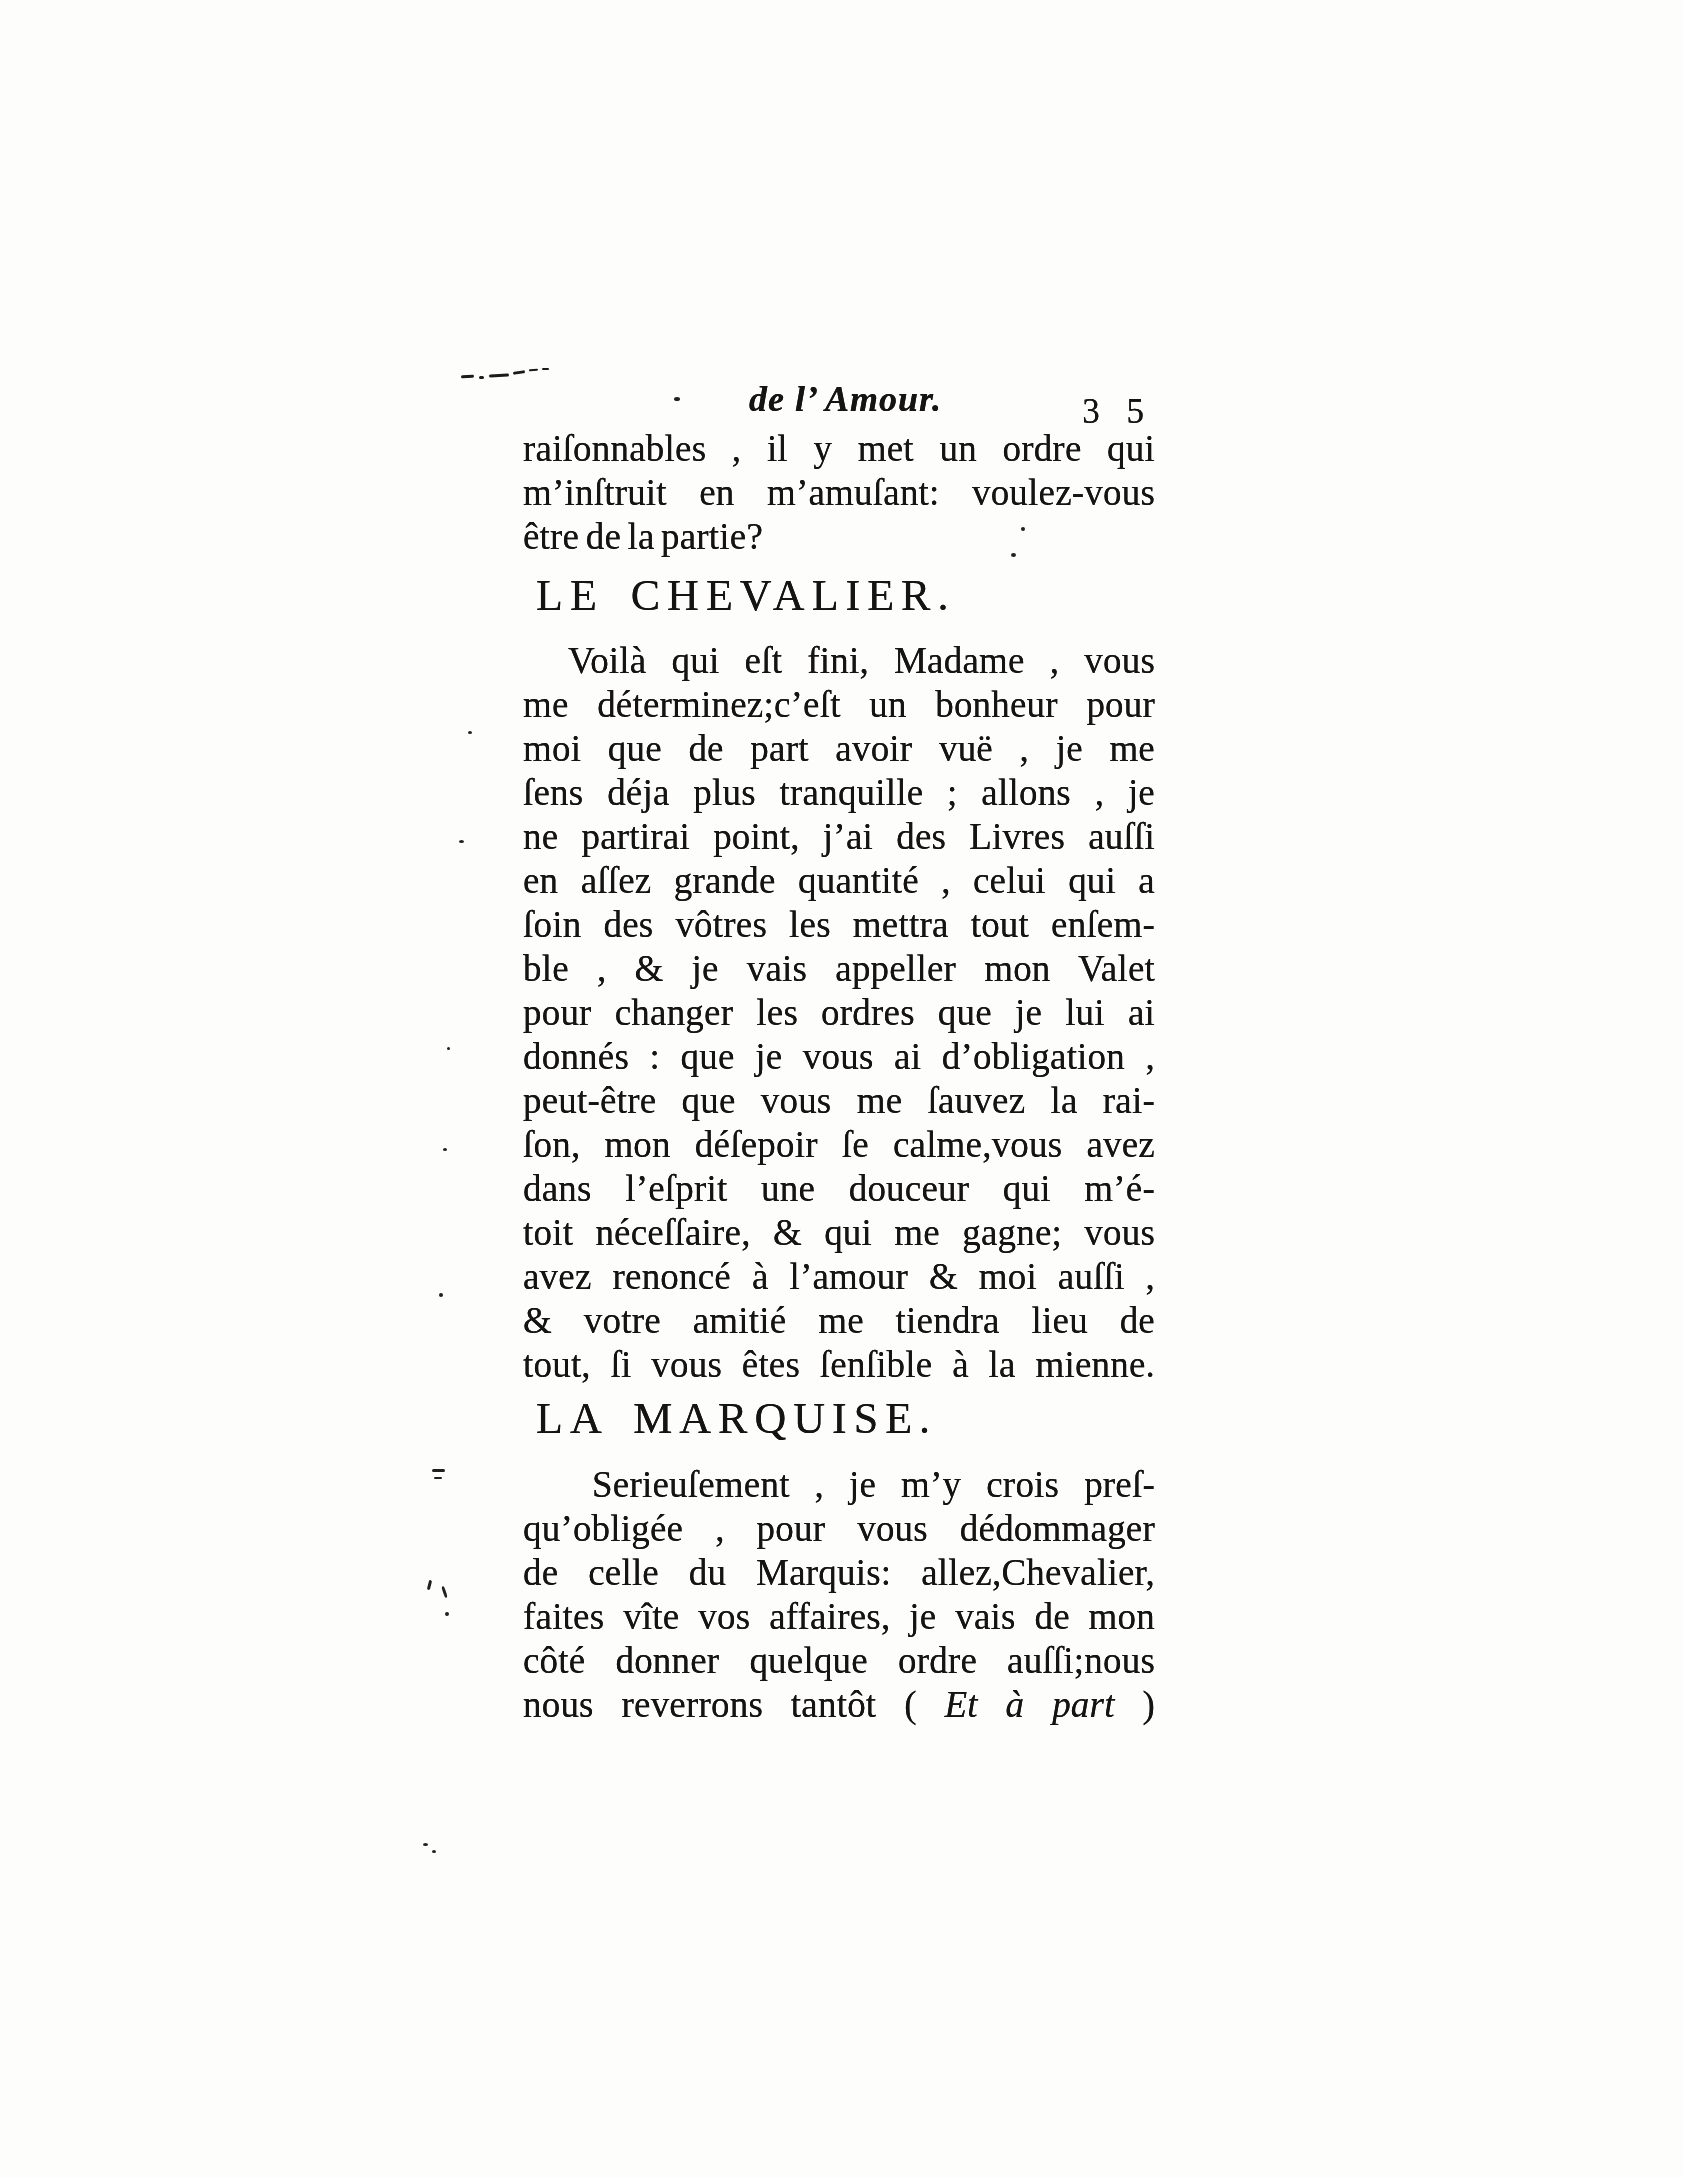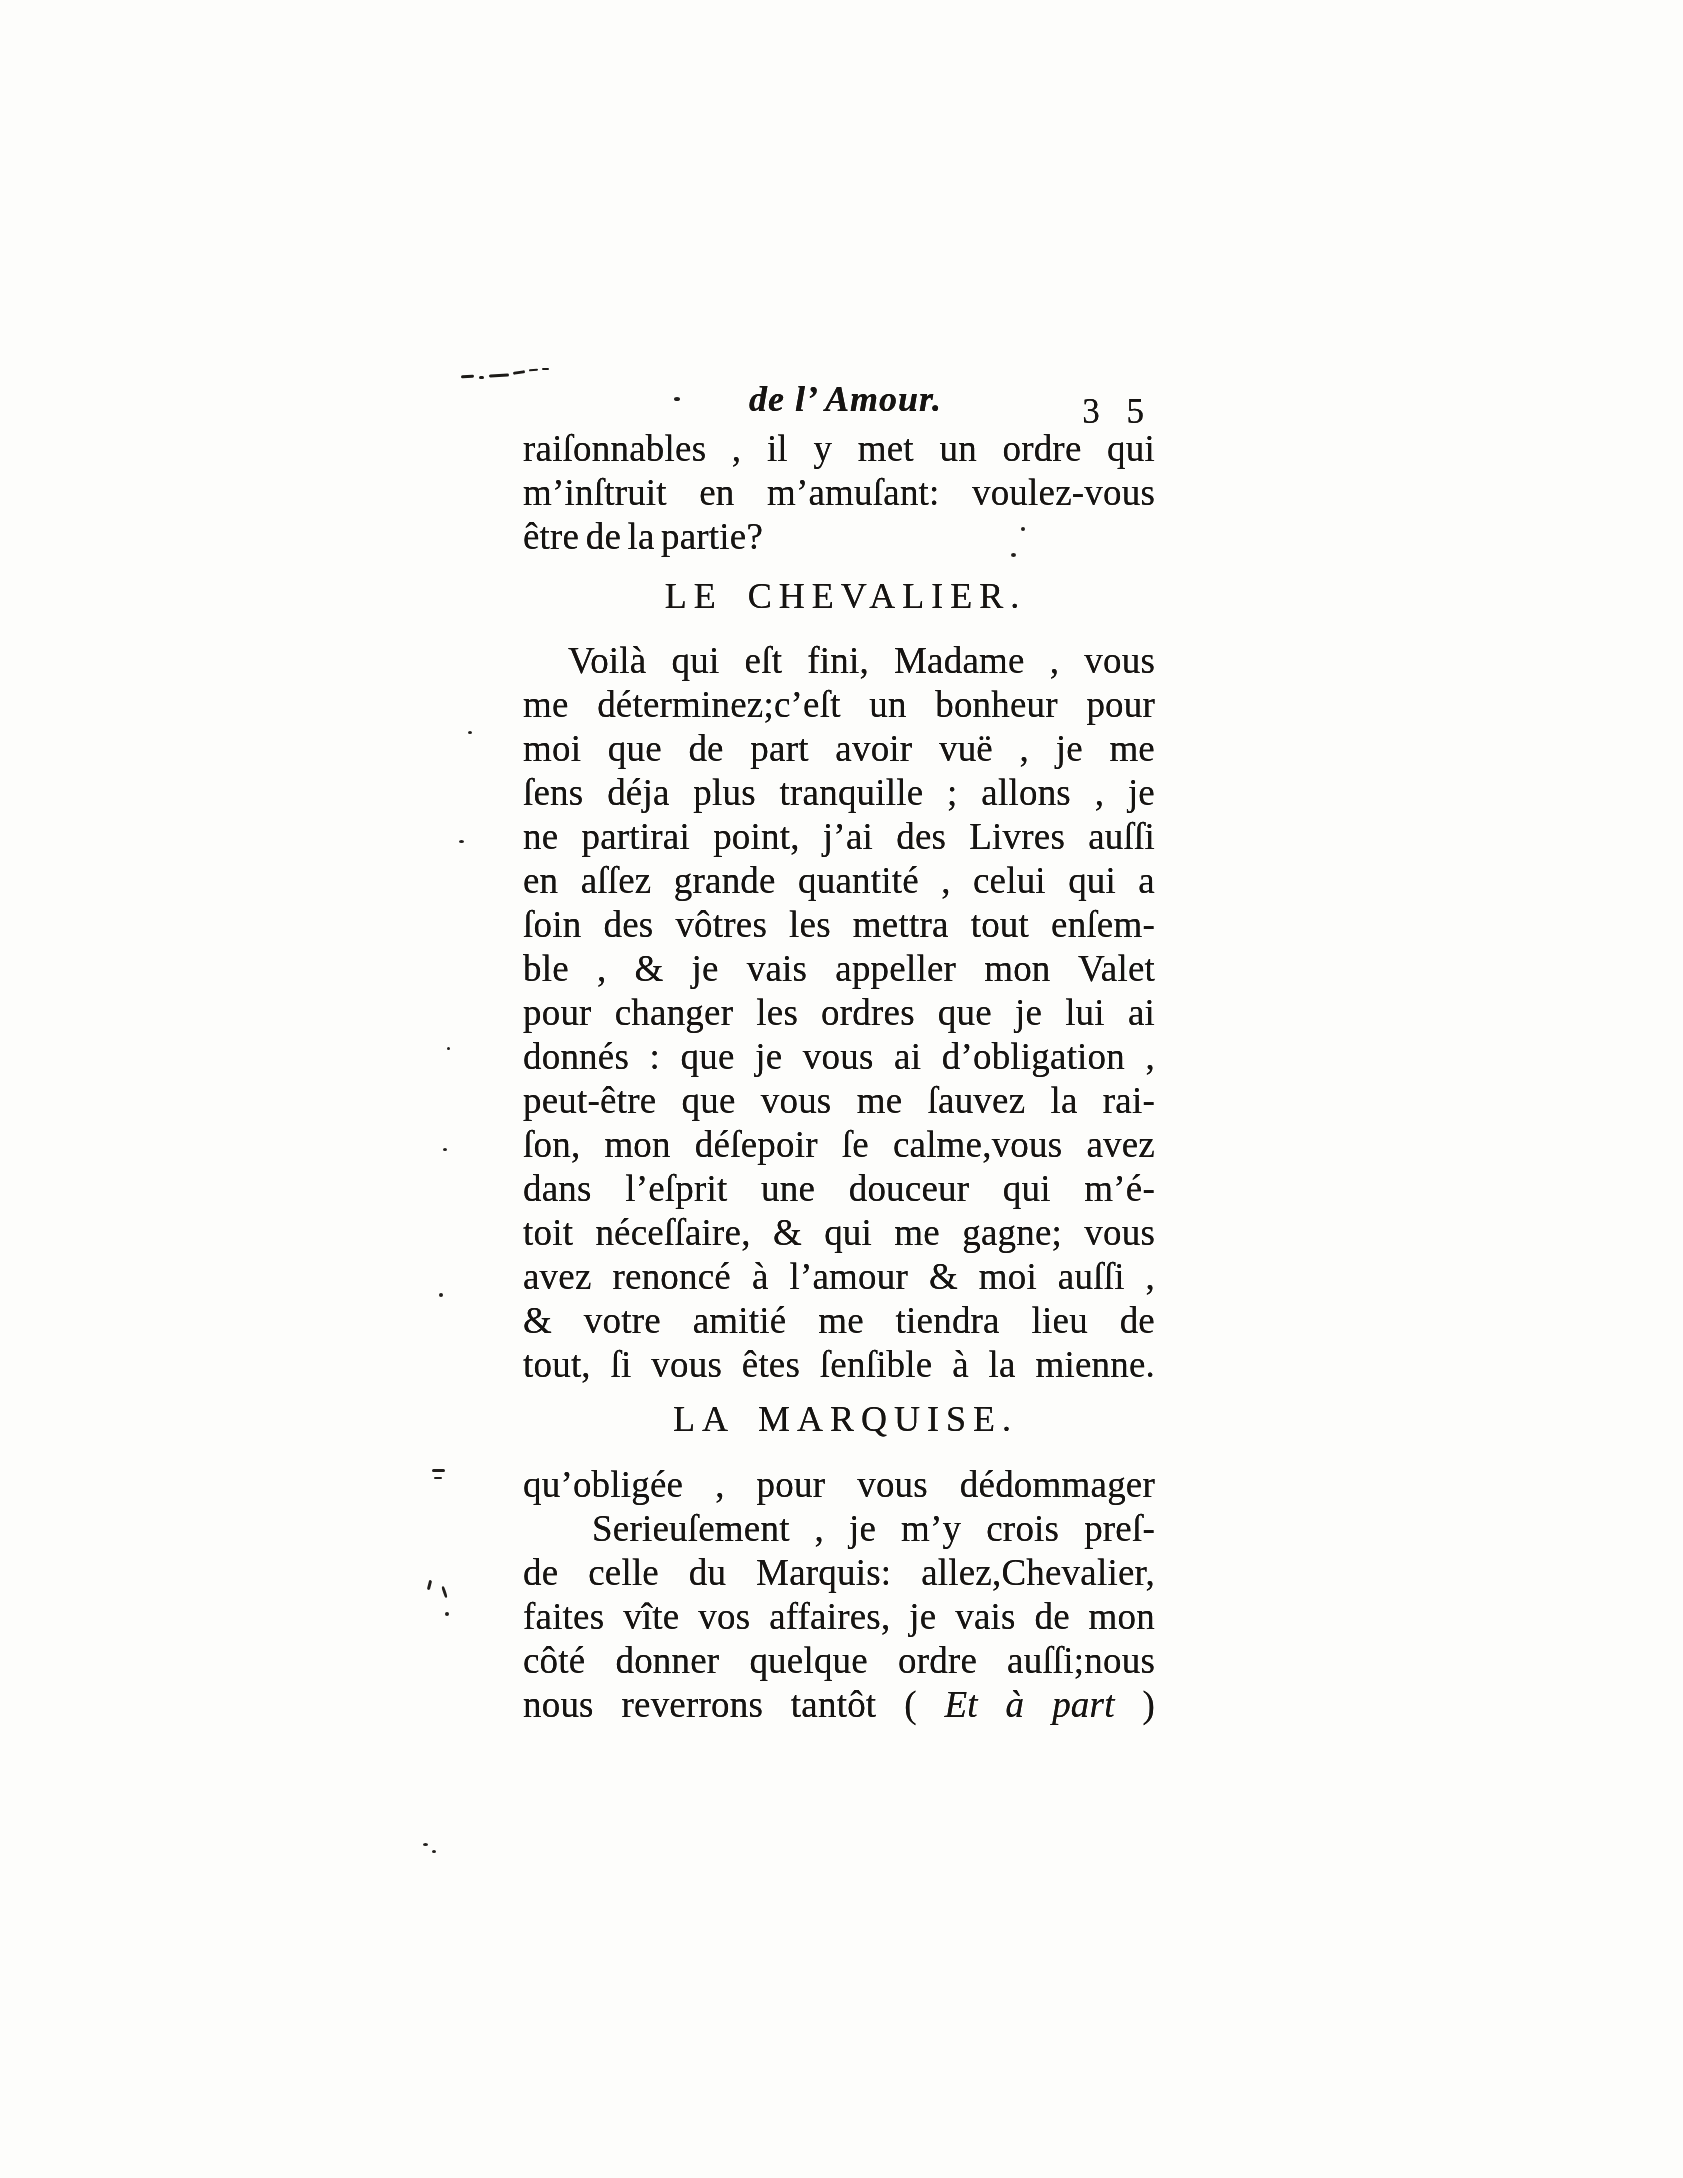--- a/index.html
+++ b/index.html
@@ -27,23 +27,23 @@
   }
   .line.nj{text-align:right;text-align-last:left;}
   .indent45{text-indent:45px;}
   .indent70{text-indent:69px;}
   .para{position:absolute;left:0;right:0;}
   .para1{top:427px;}
   .para2{top:639px;}
   .para3{top:1463px;}
   .heading{
     position:absolute;left:13px;right:0;
-    font-size:36px;line-height:50px;
+    font-size:44px;line-height:50px;
     letter-spacing:7px;word-spacing:9px;
-    text-align:center;text-shadow:0 0 0.6px #1a1815;
+    text-shadow:0 0 0.6px #1a1815;
     white-space:nowrap;
   }
   .h1{top:571px;}
   .h2{top:1394px;}
   .running-title{
     position:absolute;left:226px;top:377px;
     font-style:italic;font-weight:bold;
     font-size:36px;line-height:44px;letter-spacing:1px;
     word-spacing:0;
     text-shadow:0 0 0.6px #1a1815;
@@ -126,22 +126,22 @@
       <div class="line">dans l’eſprit une douceur qui m’é-</div>
       <div class="line">toit néceſſaire, &amp; qui me gagne; vous</div>
       <div class="line">avez renoncé à l’amour &amp; moi auſſi ,</div>
       <div class="line">&amp; votre amitié me tiendra lieu de</div>
       <div class="line">tout, ſi vous êtes ſenſible à la mienne.</div>
     </div>
 
     <div class="heading h2">LA MARQUISE.</div>
 
     <div class="para para3">
+      <div class="line indent70">Serieuſement , je m’y crois preſ-</div>
       <div class="line">qu’obligée , pour vous dédommager</div>
-      <div class="line indent70">Serieuſement , je m’y crois preſ-</div>
       <div class="line">de celle du Marquis: allez,Chevalier,</div>
       <div class="line">faites vîte vos affaires, je vais de mon</div>
       <div class="line">côté donner quelque ordre auſſi;nous</div>
       <div class="line">
         <span>nous reverrons tantôt ( </span><span class="it">Et à part</span><span> )</span>
       </div>
     </div>
 
   </div>
 </div>

